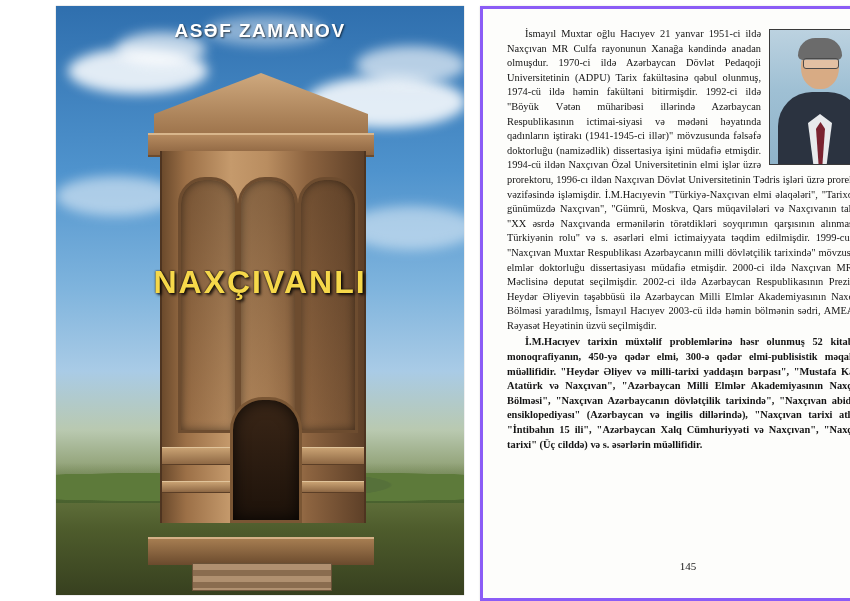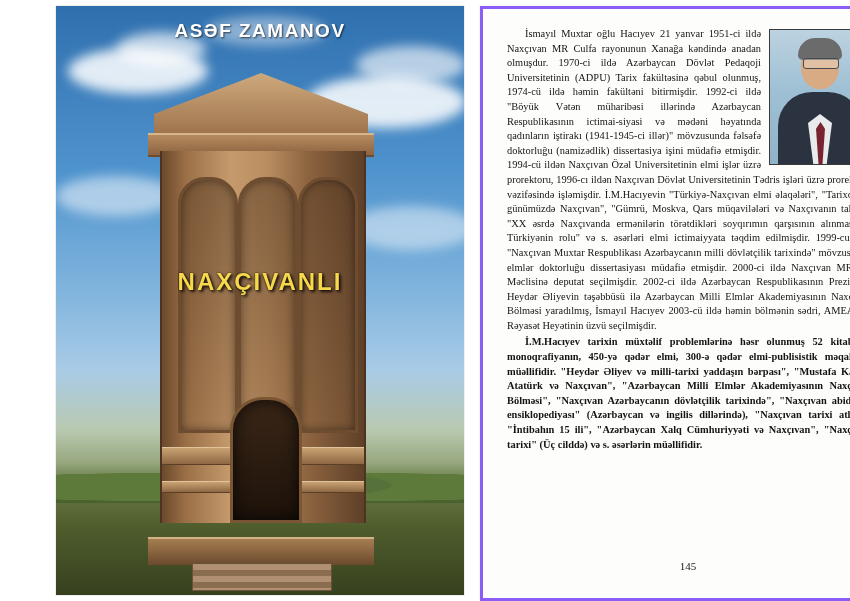--- a/index.html
+++ b/index.html
@@ -181,21 +181,21 @@
   }
 
   .cover-title {
     position: absolute;
     left: 0;
     top: 250px;
     width: 408px;
     text-align: center;
     font-family: "Liberation Sans", sans-serif;
     font-weight: bold;
-    font-size: 24px;
+    font-size: 32px;
     line-height: 52px;
     letter-spacing: 2px;
     color: #f6d84a;
     text-shadow: 2px 2px 3px rgba(0,0,0,0.8), 0 0 2px rgba(0,0,0,0.9);
     z-index: 9;
   }
 
   
   .page {
     position: absolute;

